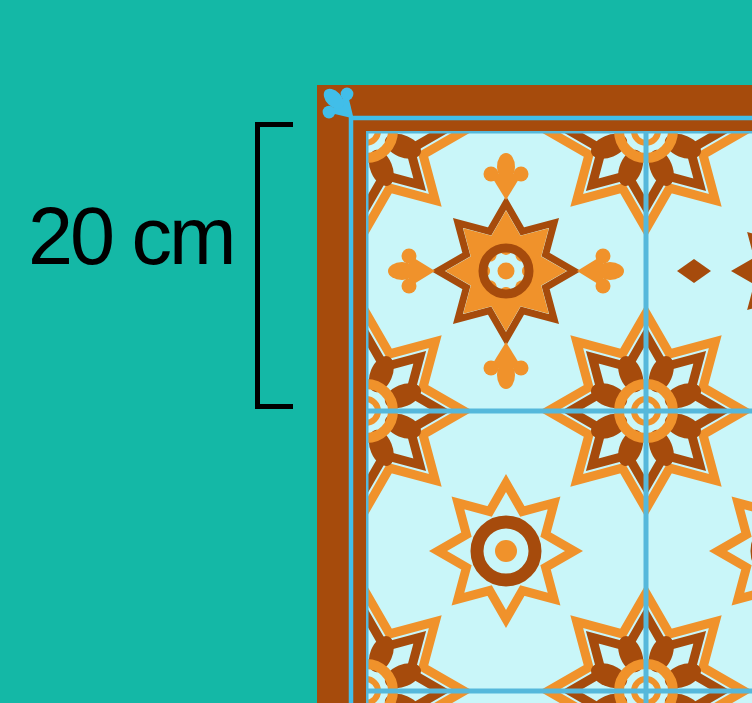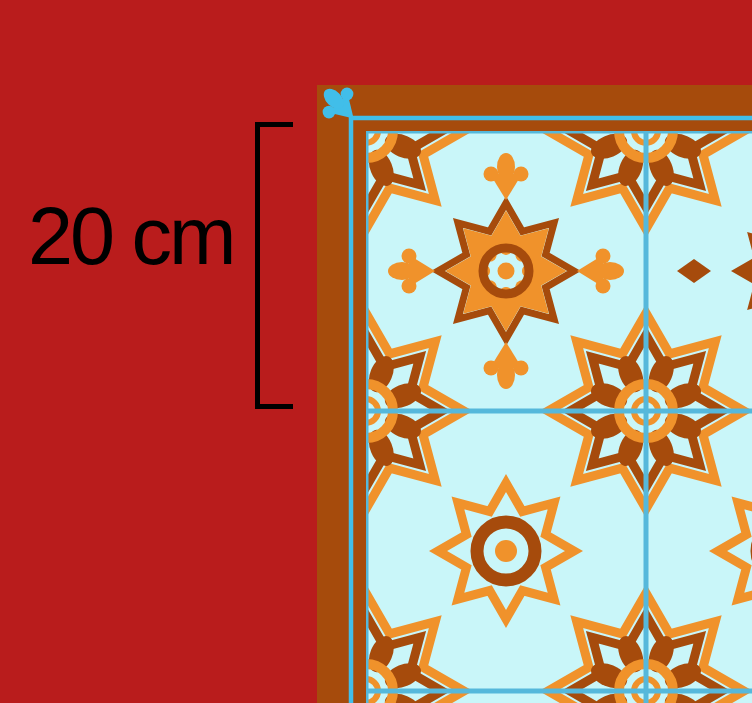--- a/index.html
+++ b/index.html
@@ -1,19 +1,19 @@
 <!DOCTYPE html>
 <html><head>
 <meta charset="utf-8">
 <style>
   html,body{margin:0;padding:0;background:#fff;}
   .canvas{
     position:relative;
     width:752px;height:703px;
-    background:#b91c1c;
+    background:#14b8a6;
     overflow:hidden;
     font-family:"Liberation Sans", sans-serif;
   }
   .canvas svg{position:absolute;left:0;top:0;}
   .dim-label{
     position:absolute;
     left:28px;top:190px;
     font-size:81px;
     letter-spacing:-3px;
     color:#000;

